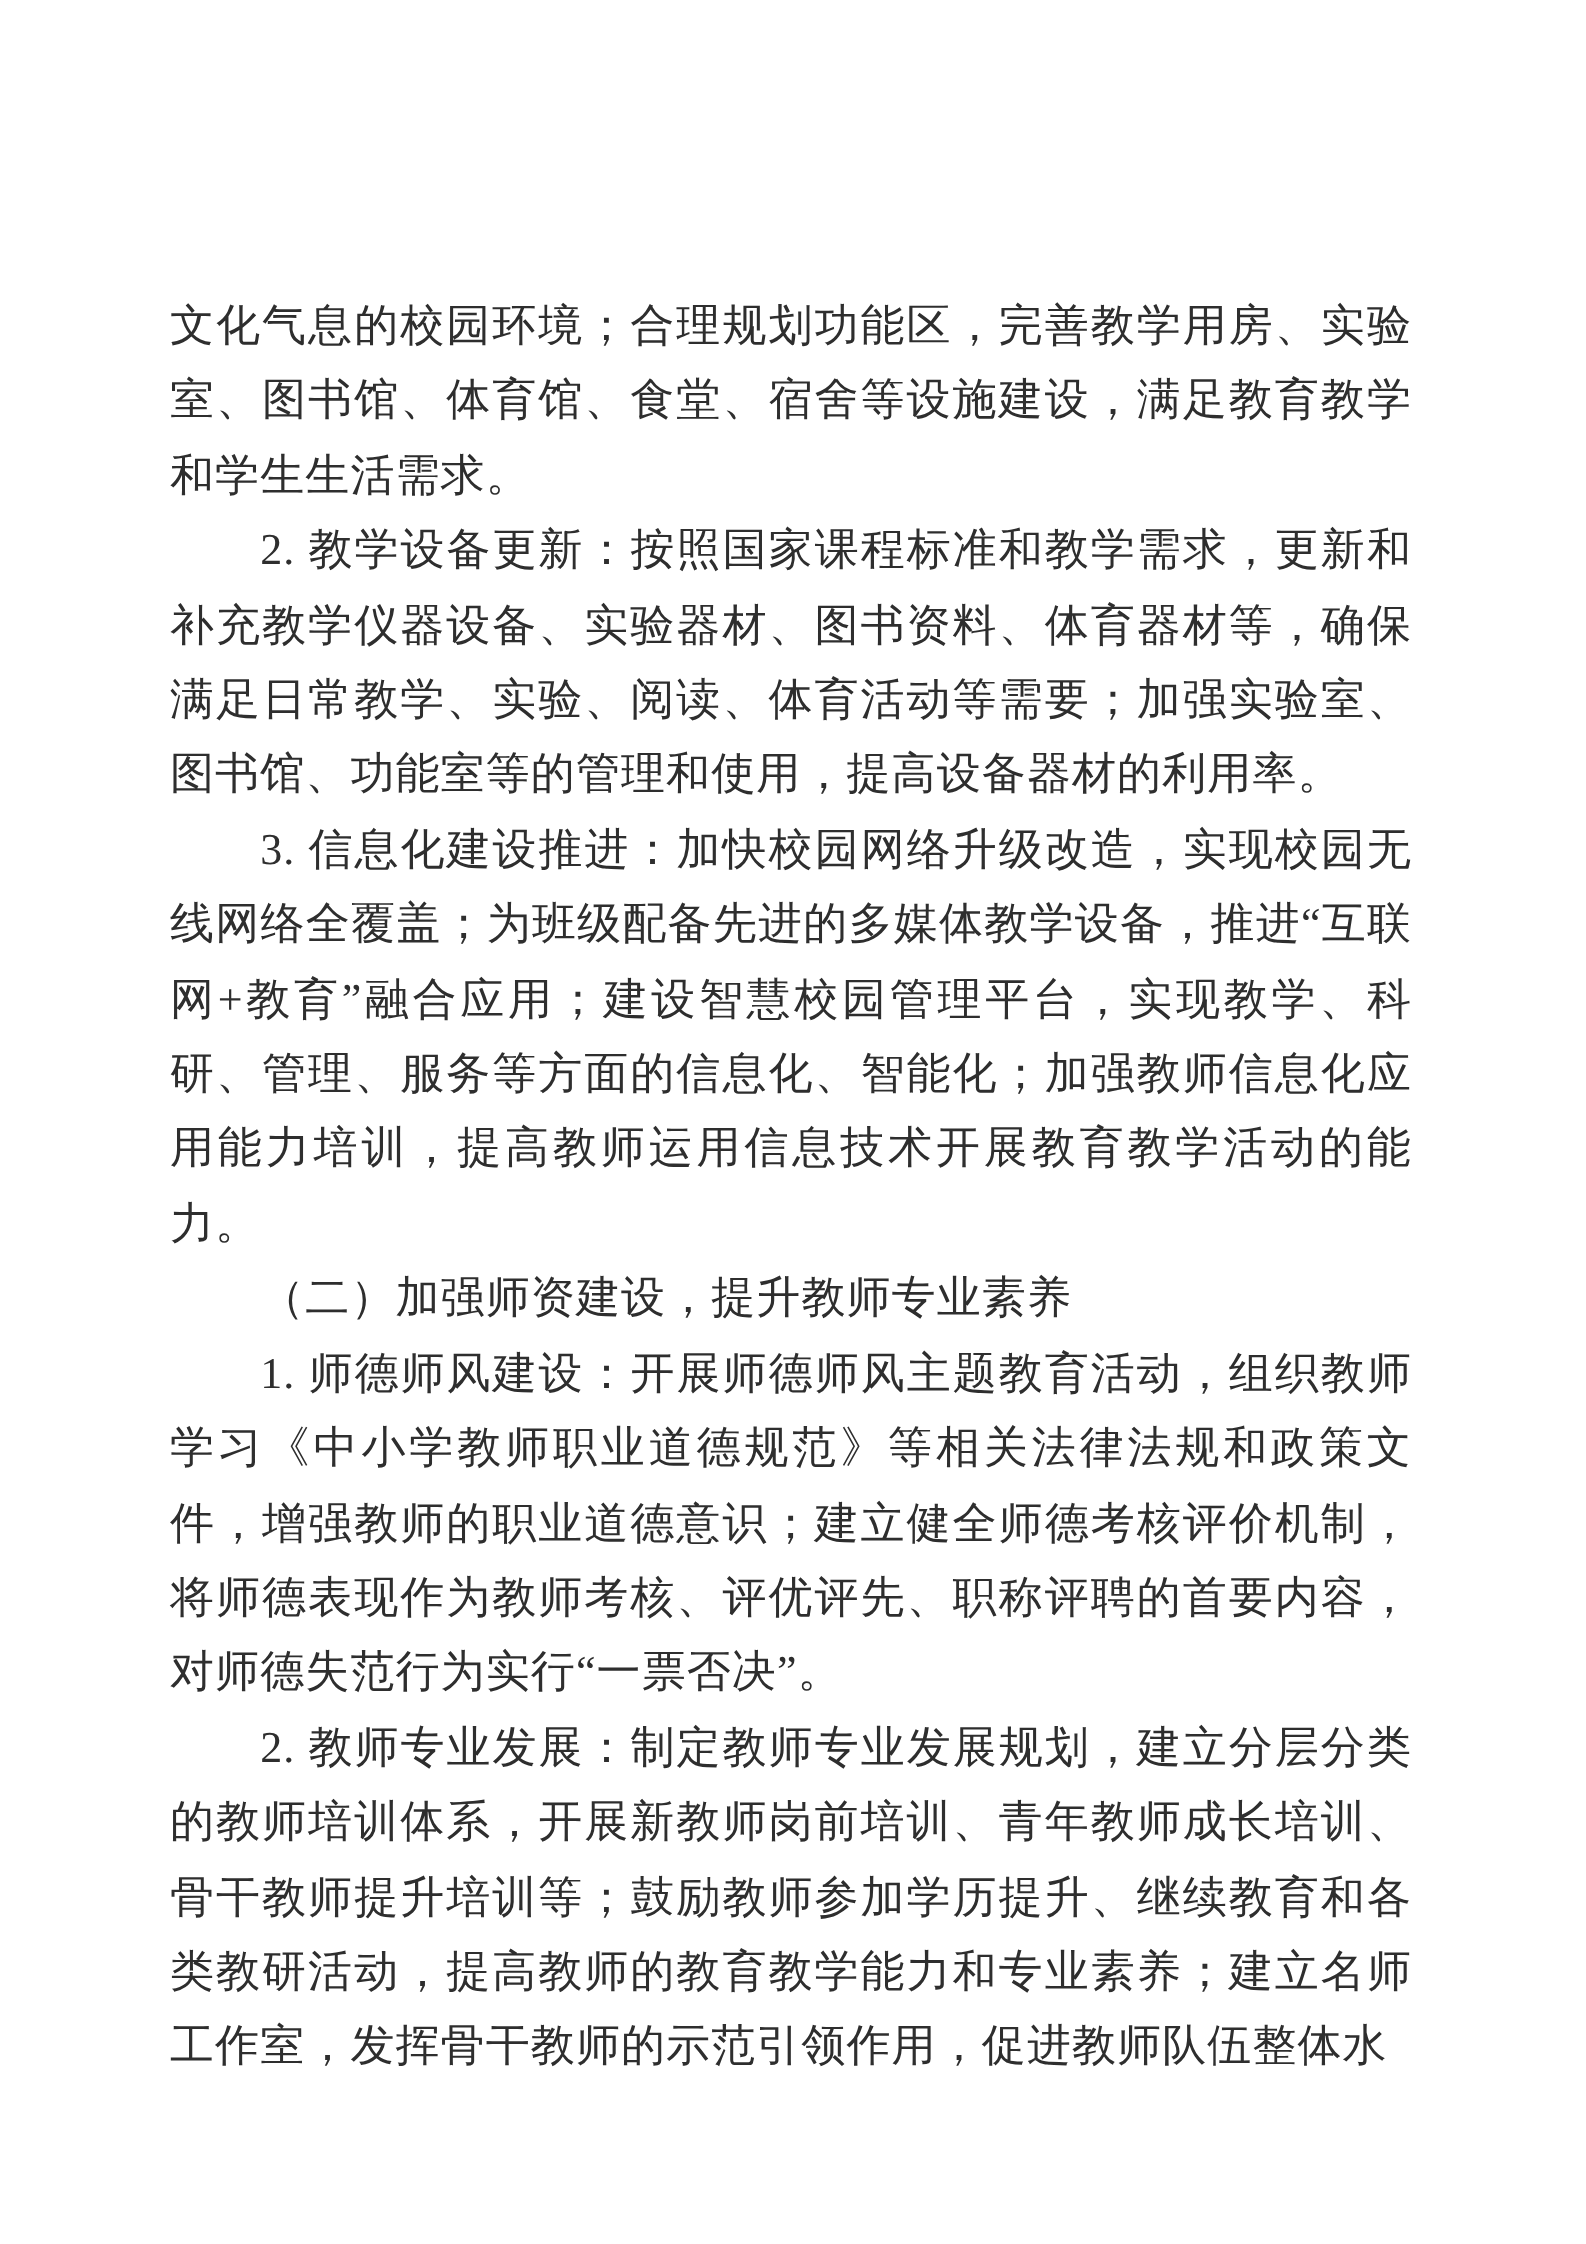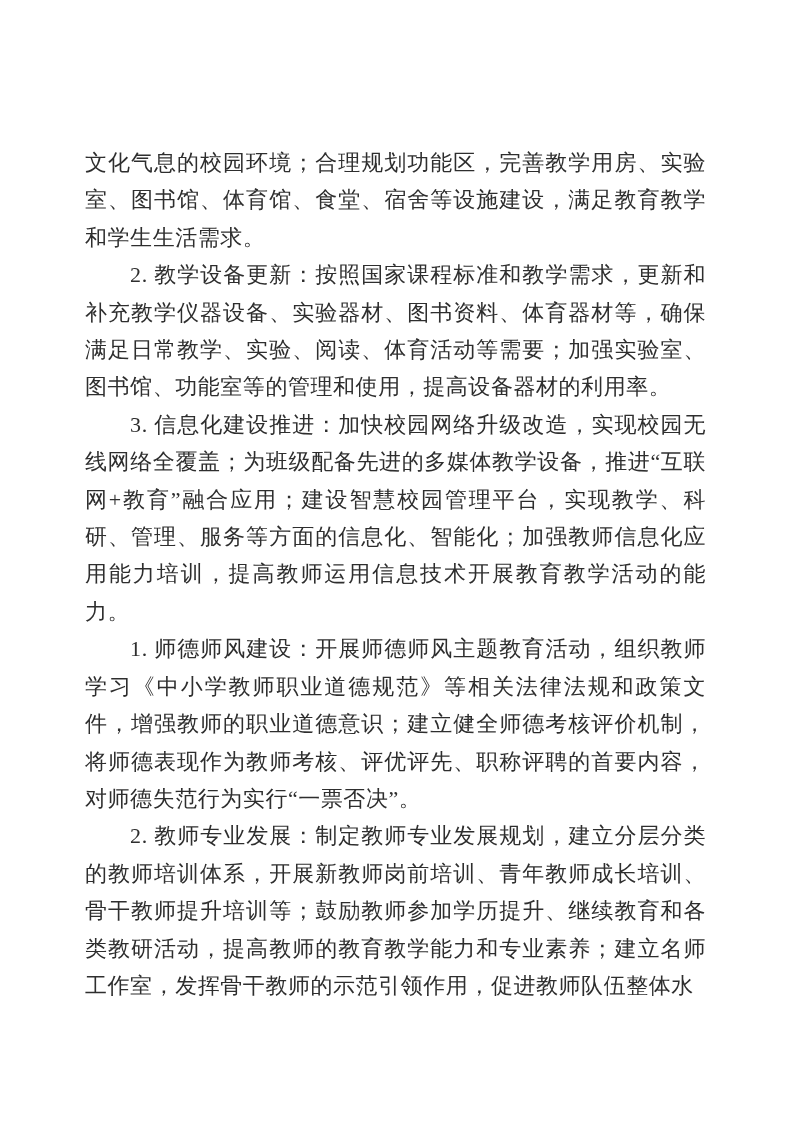--- a/index.html
+++ b/index.html
@@ -38,16 +38,17 @@
   }
 </style>
 </head>
 <body>
 
 <div class="page">
   <div class="text-block">
     <p class="continuation">文化气息的校园环境；合理规划功能区，完善教学用房、实验室、图书馆、体育馆、食堂、宿舍等设施建设，满足教育教学和学生生活需求。</p>
     <p>2. 教学设备更新：按照国家课程标准和教学需求，更新和补充教学仪器设备、实验器材、图书资料、体育器材等，确保满足日常教学、实验、阅读、体育活动等需要；加强实验室、图书馆、功能室等的管理和使用，提高设备器材的利用率。</p>
     <p>3. 信息化建设推进：加快校园网络升级改造，实现校园无线网络全覆盖；为班级配备先进的多媒体教学设备，推进“互联网+教育”融合应用；建设智慧校园管理平台，实现教学、科研、管理、服务等方面的信息化、智能化；加强教师信息化应用能力培训，提高教师运用信息技术开展教育教学活动的能力。</p>
+    <p>（二）加强师资建设，提升教师专业素养</p>
     <p>1. 师德师风建设：开展师德师风主题教育活动，组织教师学习《中小学教师职业道德规范》等相关法律法规和政策文件，增强教师的职业道德意识；建立健全师德考核评价机制，将师德表现作为教师考核、评优评先、职称评聘的首要内容，对师德失范行为实行“一票否决”。</p>
     <p>2. 教师专业发展：制定教师专业发展规划，建立分层分类的教师培训体系，开展新教师岗前培训、青年教师成长培训、骨干教师提升培训等；鼓励教师参加学历提升、继续教育和各类教研活动，提高教师的教育教学能力和专业素养；建立名师工作室，发挥骨干教师的示范引领作用，促进教师队伍整体水</p>
   </div>
 </div>
 
 </body></html>

